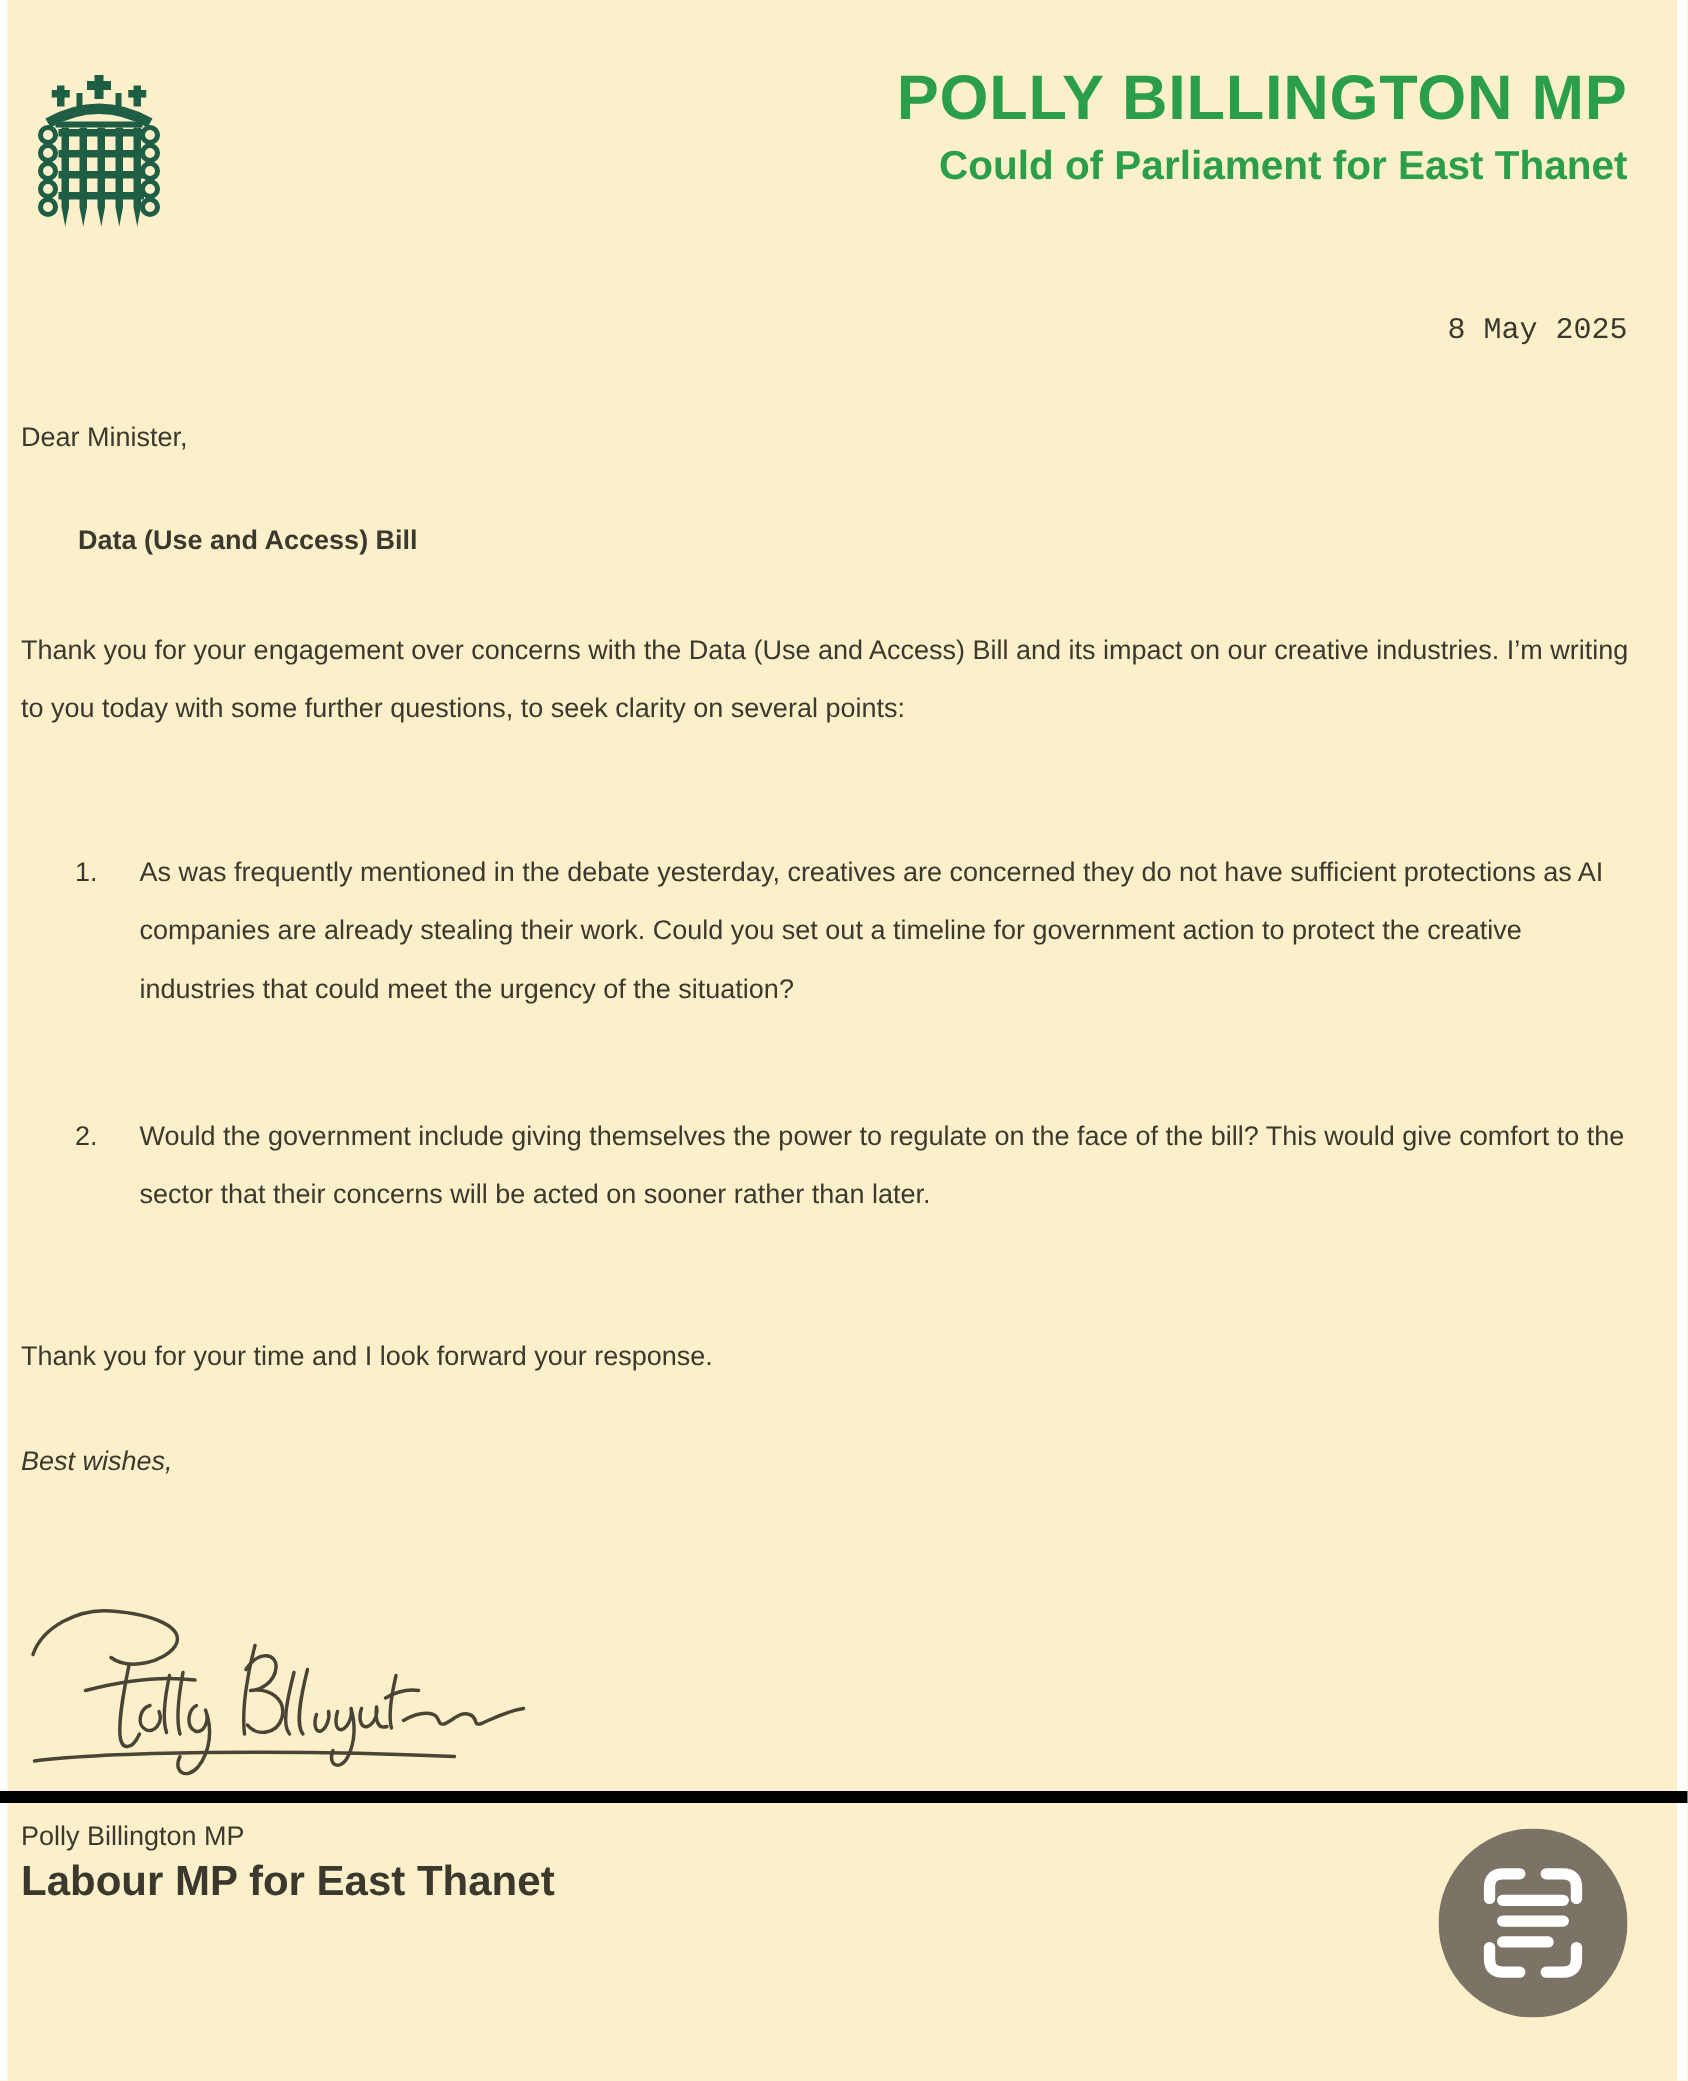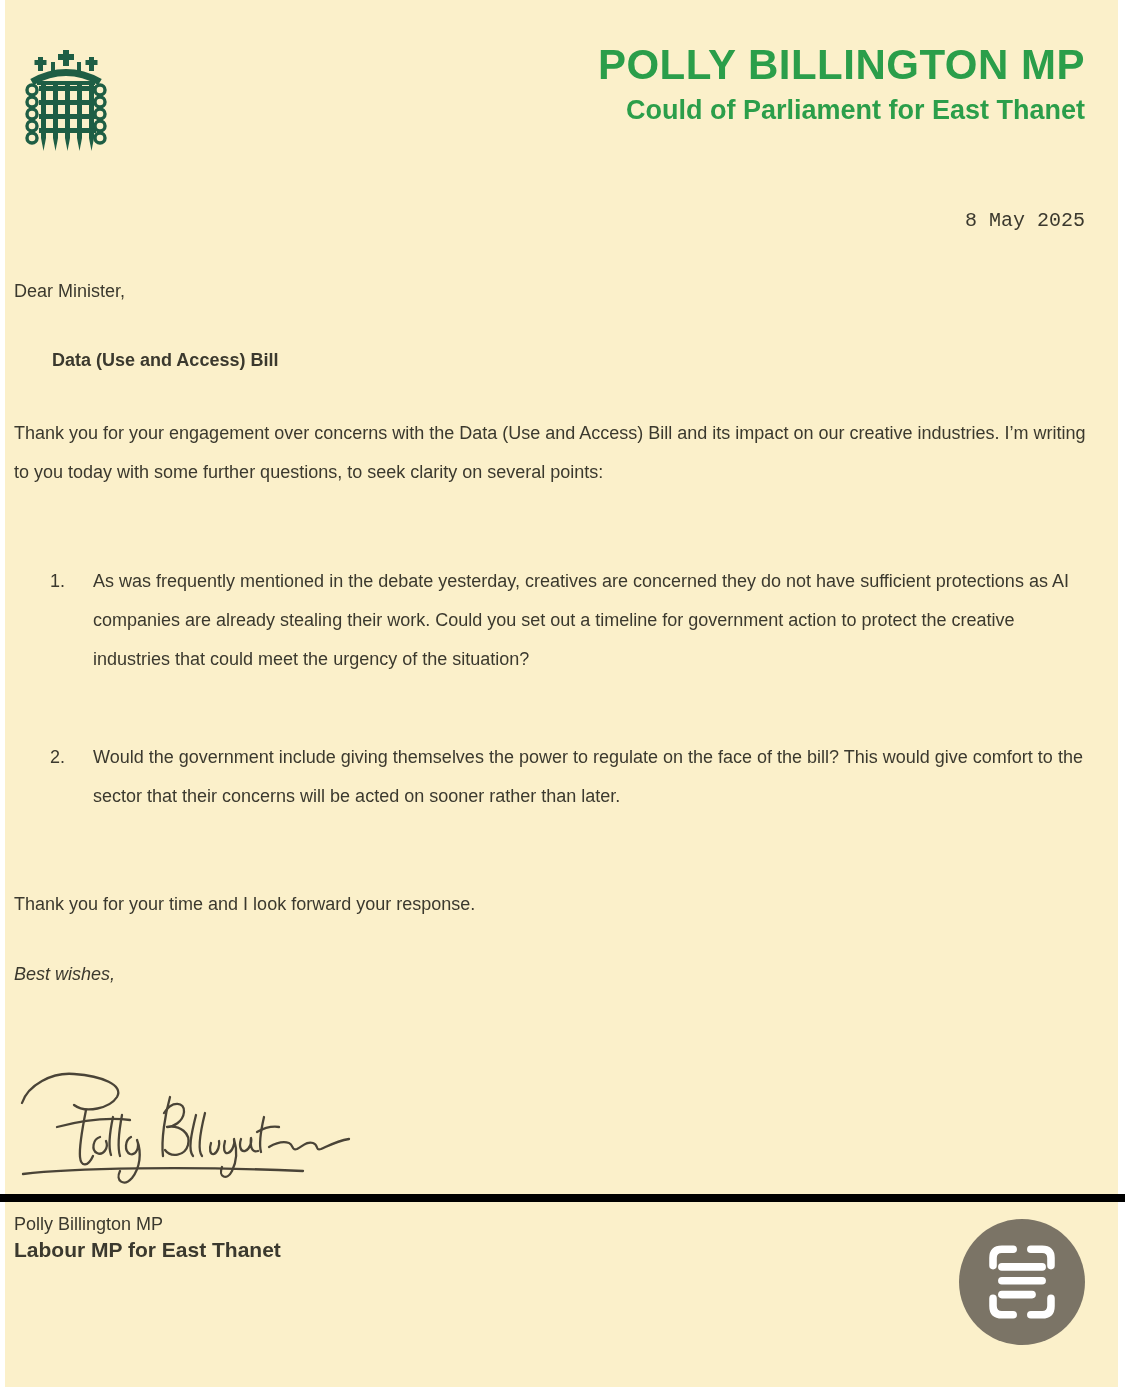--- a/index.html
+++ b/index.html
@@ -23,21 +23,21 @@
   .intro{position:absolute;left:14px;top:414px;width:1082px;margin:0;}
   .point{position:absolute;left:50px;width:1042px;display:flex;}
   .point .num{flex:0 0 43px;}
   .point .ptext{flex:1 1 auto;max-width:1000px;}
   .point1{top:562px;}
   .point2{top:738px;}
   .closing{position:absolute;left:14px;top:885px;}
   .valediction{position:absolute;left:14px;top:955px;font-style:italic;}
   .signature{position:absolute;left:10px;top:1055px;width:350px;height:145px;}
   .signoff-name{position:absolute;left:14px;top:1205px;}
-  .signoff-role{position:absolute;left:14px;top:1238px;font-weight:bold;font-size:21px;}
+  .signoff-role{position:absolute;left:14px;top:1238px;font-weight:bold;font-size:28px;}
   .scan-btn{
     position:absolute;left:959px;top:1219px;width:126px;height:126px;
     border:none;padding:0;background:transparent;cursor:pointer;
   }
   .scan-btn svg{display:block;width:126px;height:126px;}
   .bottom-bar{position:absolute;left:0;bottom:0;width:1125px;height:8px;background:#000000;}
 </style>
 </head>
 <body>
 

